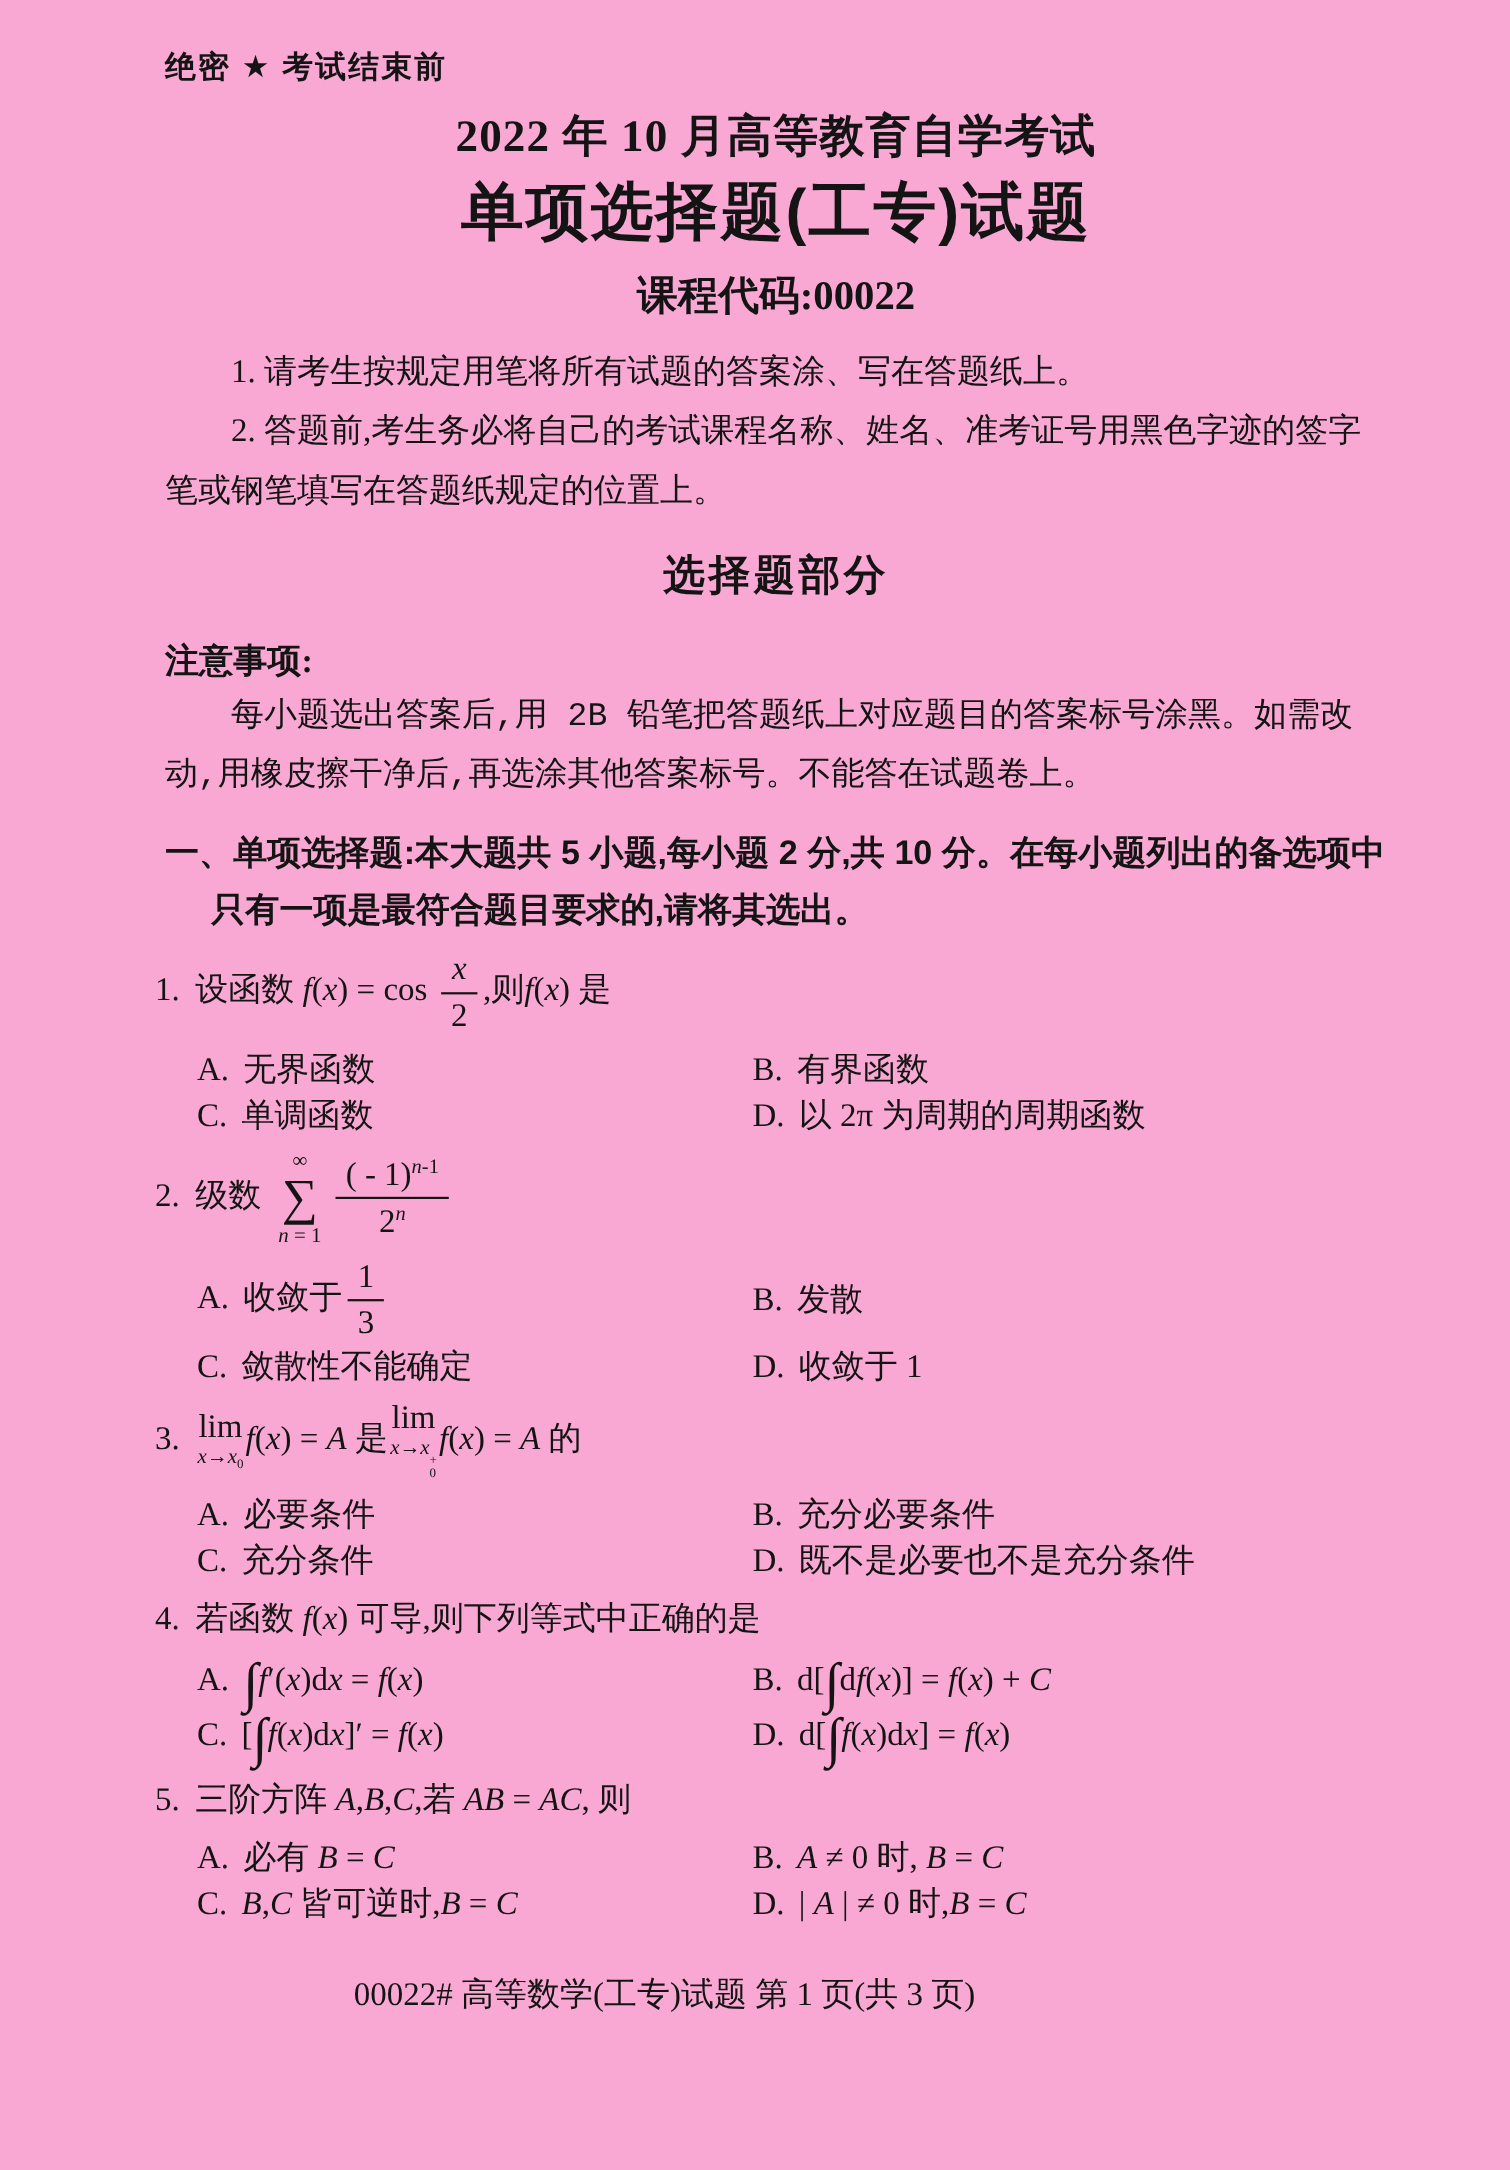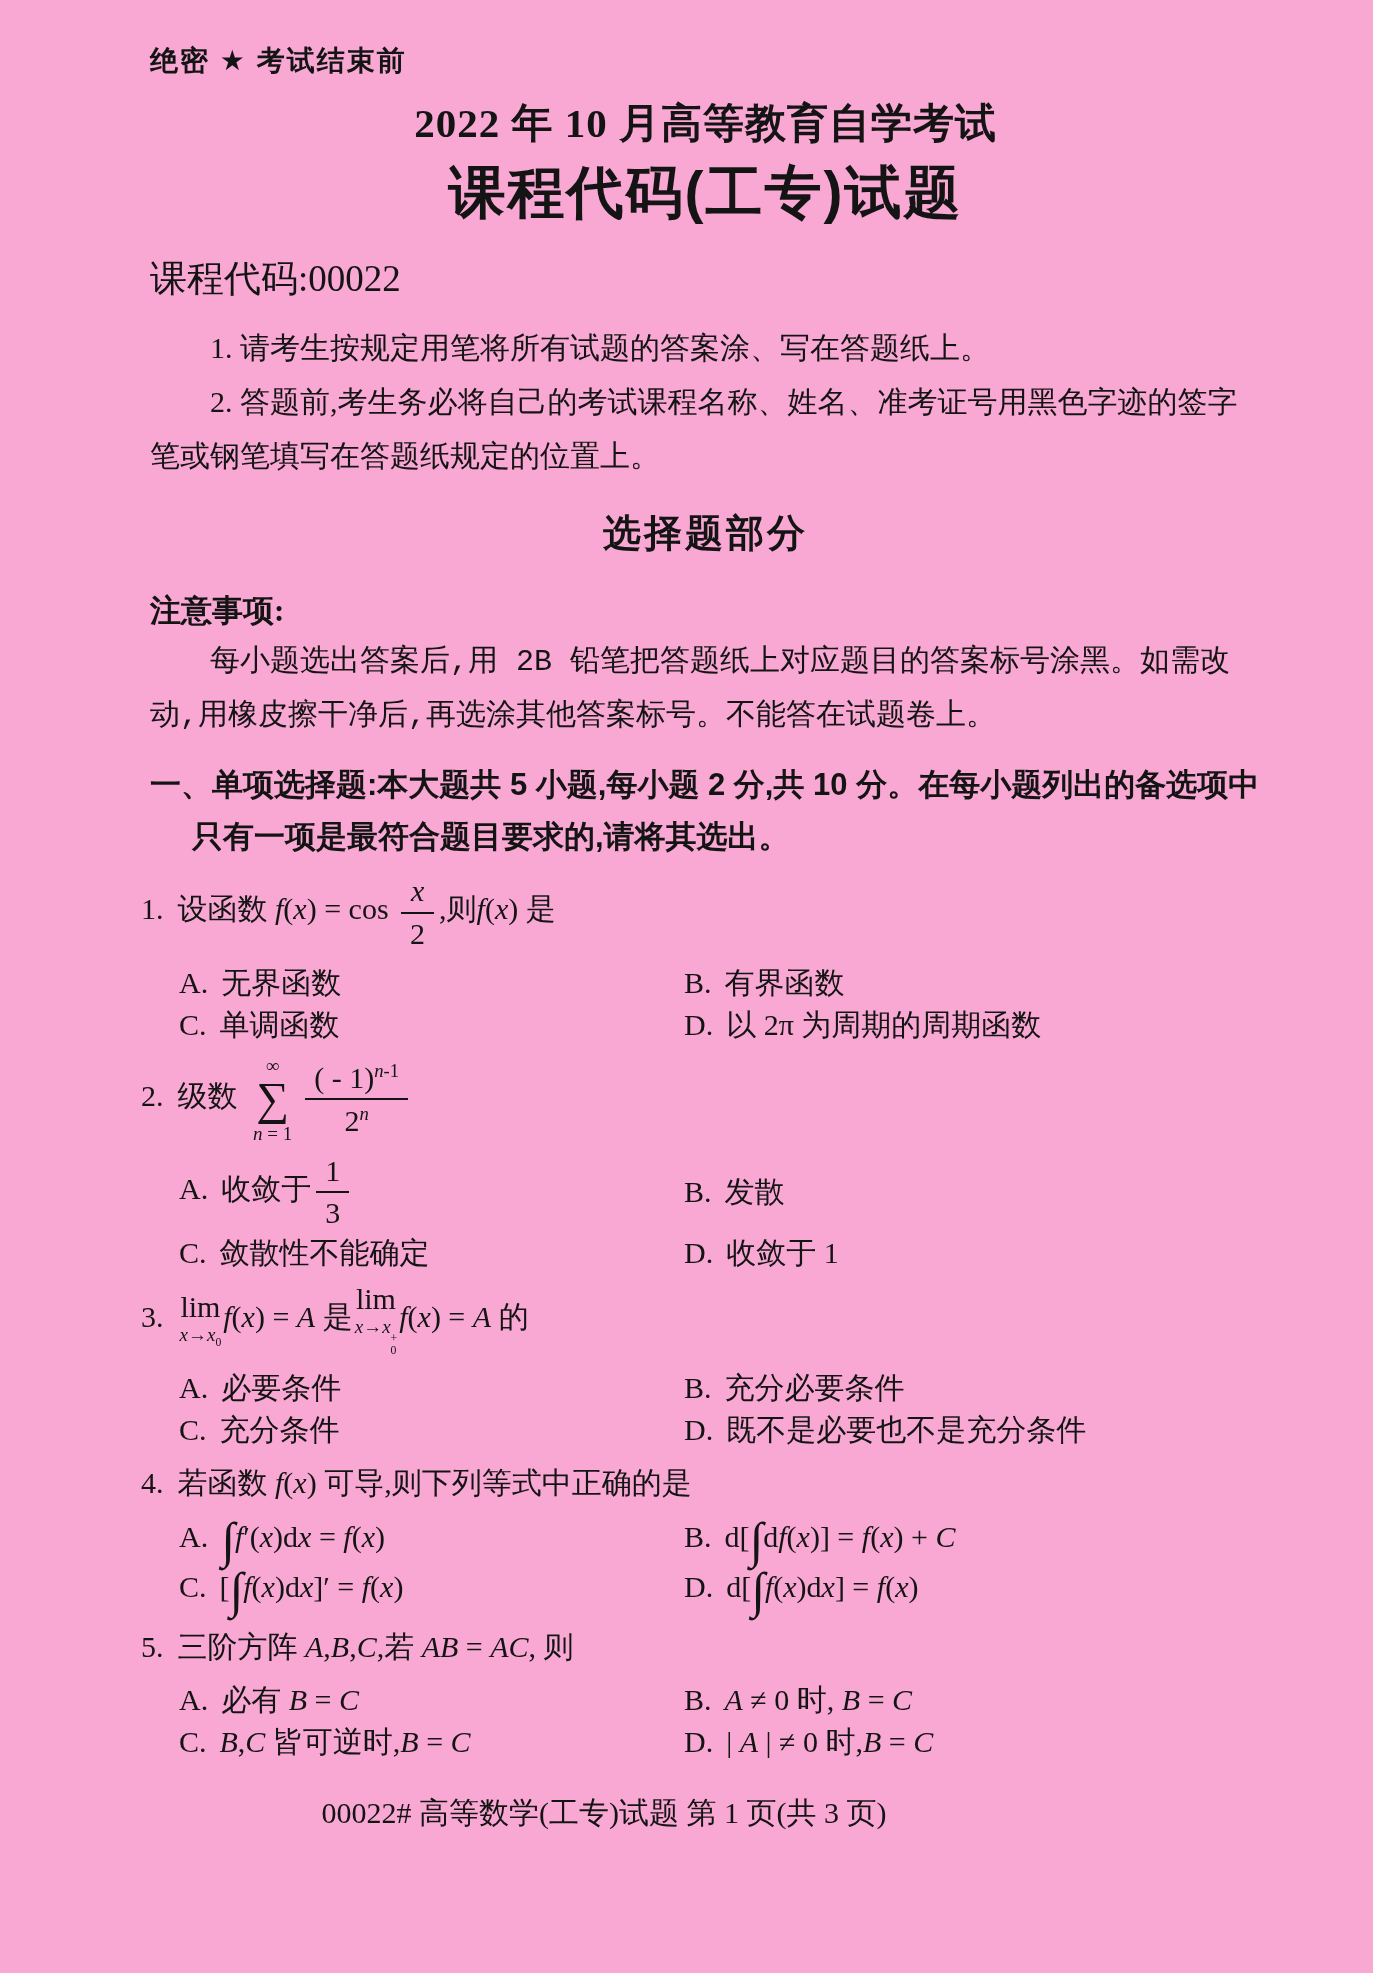--- a/index.html
+++ b/index.html
@@ -9,21 +9,21 @@
     background:#f9a8d4;color:#141414;
     box-sizing:border-box;
     padding:42px 112px 0 150px;
     font-family:"Liberation Serif","DejaVu Serif",serif;
     font-size:30px;
     overflow:hidden;
   }
   .security{font-family:"Liberation Sans","DejaVu Sans",sans-serif;font-weight:600;font-size:28px;letter-spacing:2px;}
   .title1{text-align:center;font-weight:bold;font-size:41px;margin-top:16px;letter-spacing:1px;}
   .title2{text-align:center;font-family:"Liberation Sans","DejaVu Sans",sans-serif;font-weight:bold;font-size:57px;margin-top:4px;letter-spacing:2px;}
-  .course{font-weight:normal;font-size:37px;margin-top:22px;}
+  .course{text-align:center;font-weight:bold;font-size:37px;margin-top:12px;}
   .instr{line-height:54px;text-indent:2em;}
   .instr1{margin-top:17px;}
   .section-title{text-align:center;font-family:"Liberation Sans","DejaVu Sans",sans-serif;font-weight:bold;font-size:38px;line-height:48px;margin-top:26px;letter-spacing:3px;}
   .notes-title{font-weight:bold;font-size:31px;line-height:48px;margin-top:30px;}
   .notes-body{line-height:54px;text-indent:2em;font-family:Liberation Mono, monospace;}
   .part-heading{
     font-family:"Liberation Sans","DejaVu Sans",sans-serif;font-weight:bold;font-size:31px;
     line-height:52px;margin-top:16px;padding-left:42px;text-indent:-42px;
   }
   #questions{margin-top:2px;}
@@ -50,21 +50,21 @@
   .int{font-size:50px;line-height:1;vertical-align:middle;}
   .subsup{display:inline-flex;flex-direction:column;align-items:flex-start;line-height:1;font-size:62%;vertical-align:-9px;}
   .ss-sup,.ss-sub{display:block;line-height:1.05;}
 </style>
 </head>
 <body>
 
 <div class="page">
   <div class="security">绝密 ★ 考试结束前</div>
   <div class="title1">2022 年 10 月高等教育自学考试</div>
-  <div class="title2">课程代码(工专)试题</div>
+  <div class="title2">单项选择题(工专)试题</div>
   <div class="course">课程代码:00022</div>
   <div class="instr instr1">1. 请考生按规定用笔将所有试题的答案涂、写在答题纸上。</div>
   <div class="instr instr2">2. 答题前,考生务必将自己的考试课程名称、姓名、准考证号用黑色字迹的签字笔或钢笔填写在答题纸规定的位置上。</div>
   <div class="section-title">选择题部分</div>
   <div class="notes-title">注意事项:</div>
   <div class="notes-body">每小题选出答案后,用 2B 铅笔把答题纸上对应题目的答案标号涂黑。如需改动,用橡皮擦干净后,再选涂其他答案标号。不能答在试题卷上。</div>
   <div class="part-heading">一、单项选择题:本大题共 5 小题,每小题 2 分,共 10 分。在每小题列出的备选项中只有一项是最符合题目要求的,请将其选出。</div>
   <div id="questions">
       <div class="question">
         <div class="q-stem"><span class="q-num">1.</span><span class="q-body">设函数 <span class="mi">f</span>(<span class="mi">x</span>) = cos <span class="frac"><span class="fn"><span class="mi">x</span></span><span class="fd">2</span></span>,则<span class="mi">f</span>(<span class="mi">x</span>) 是</span></div>

